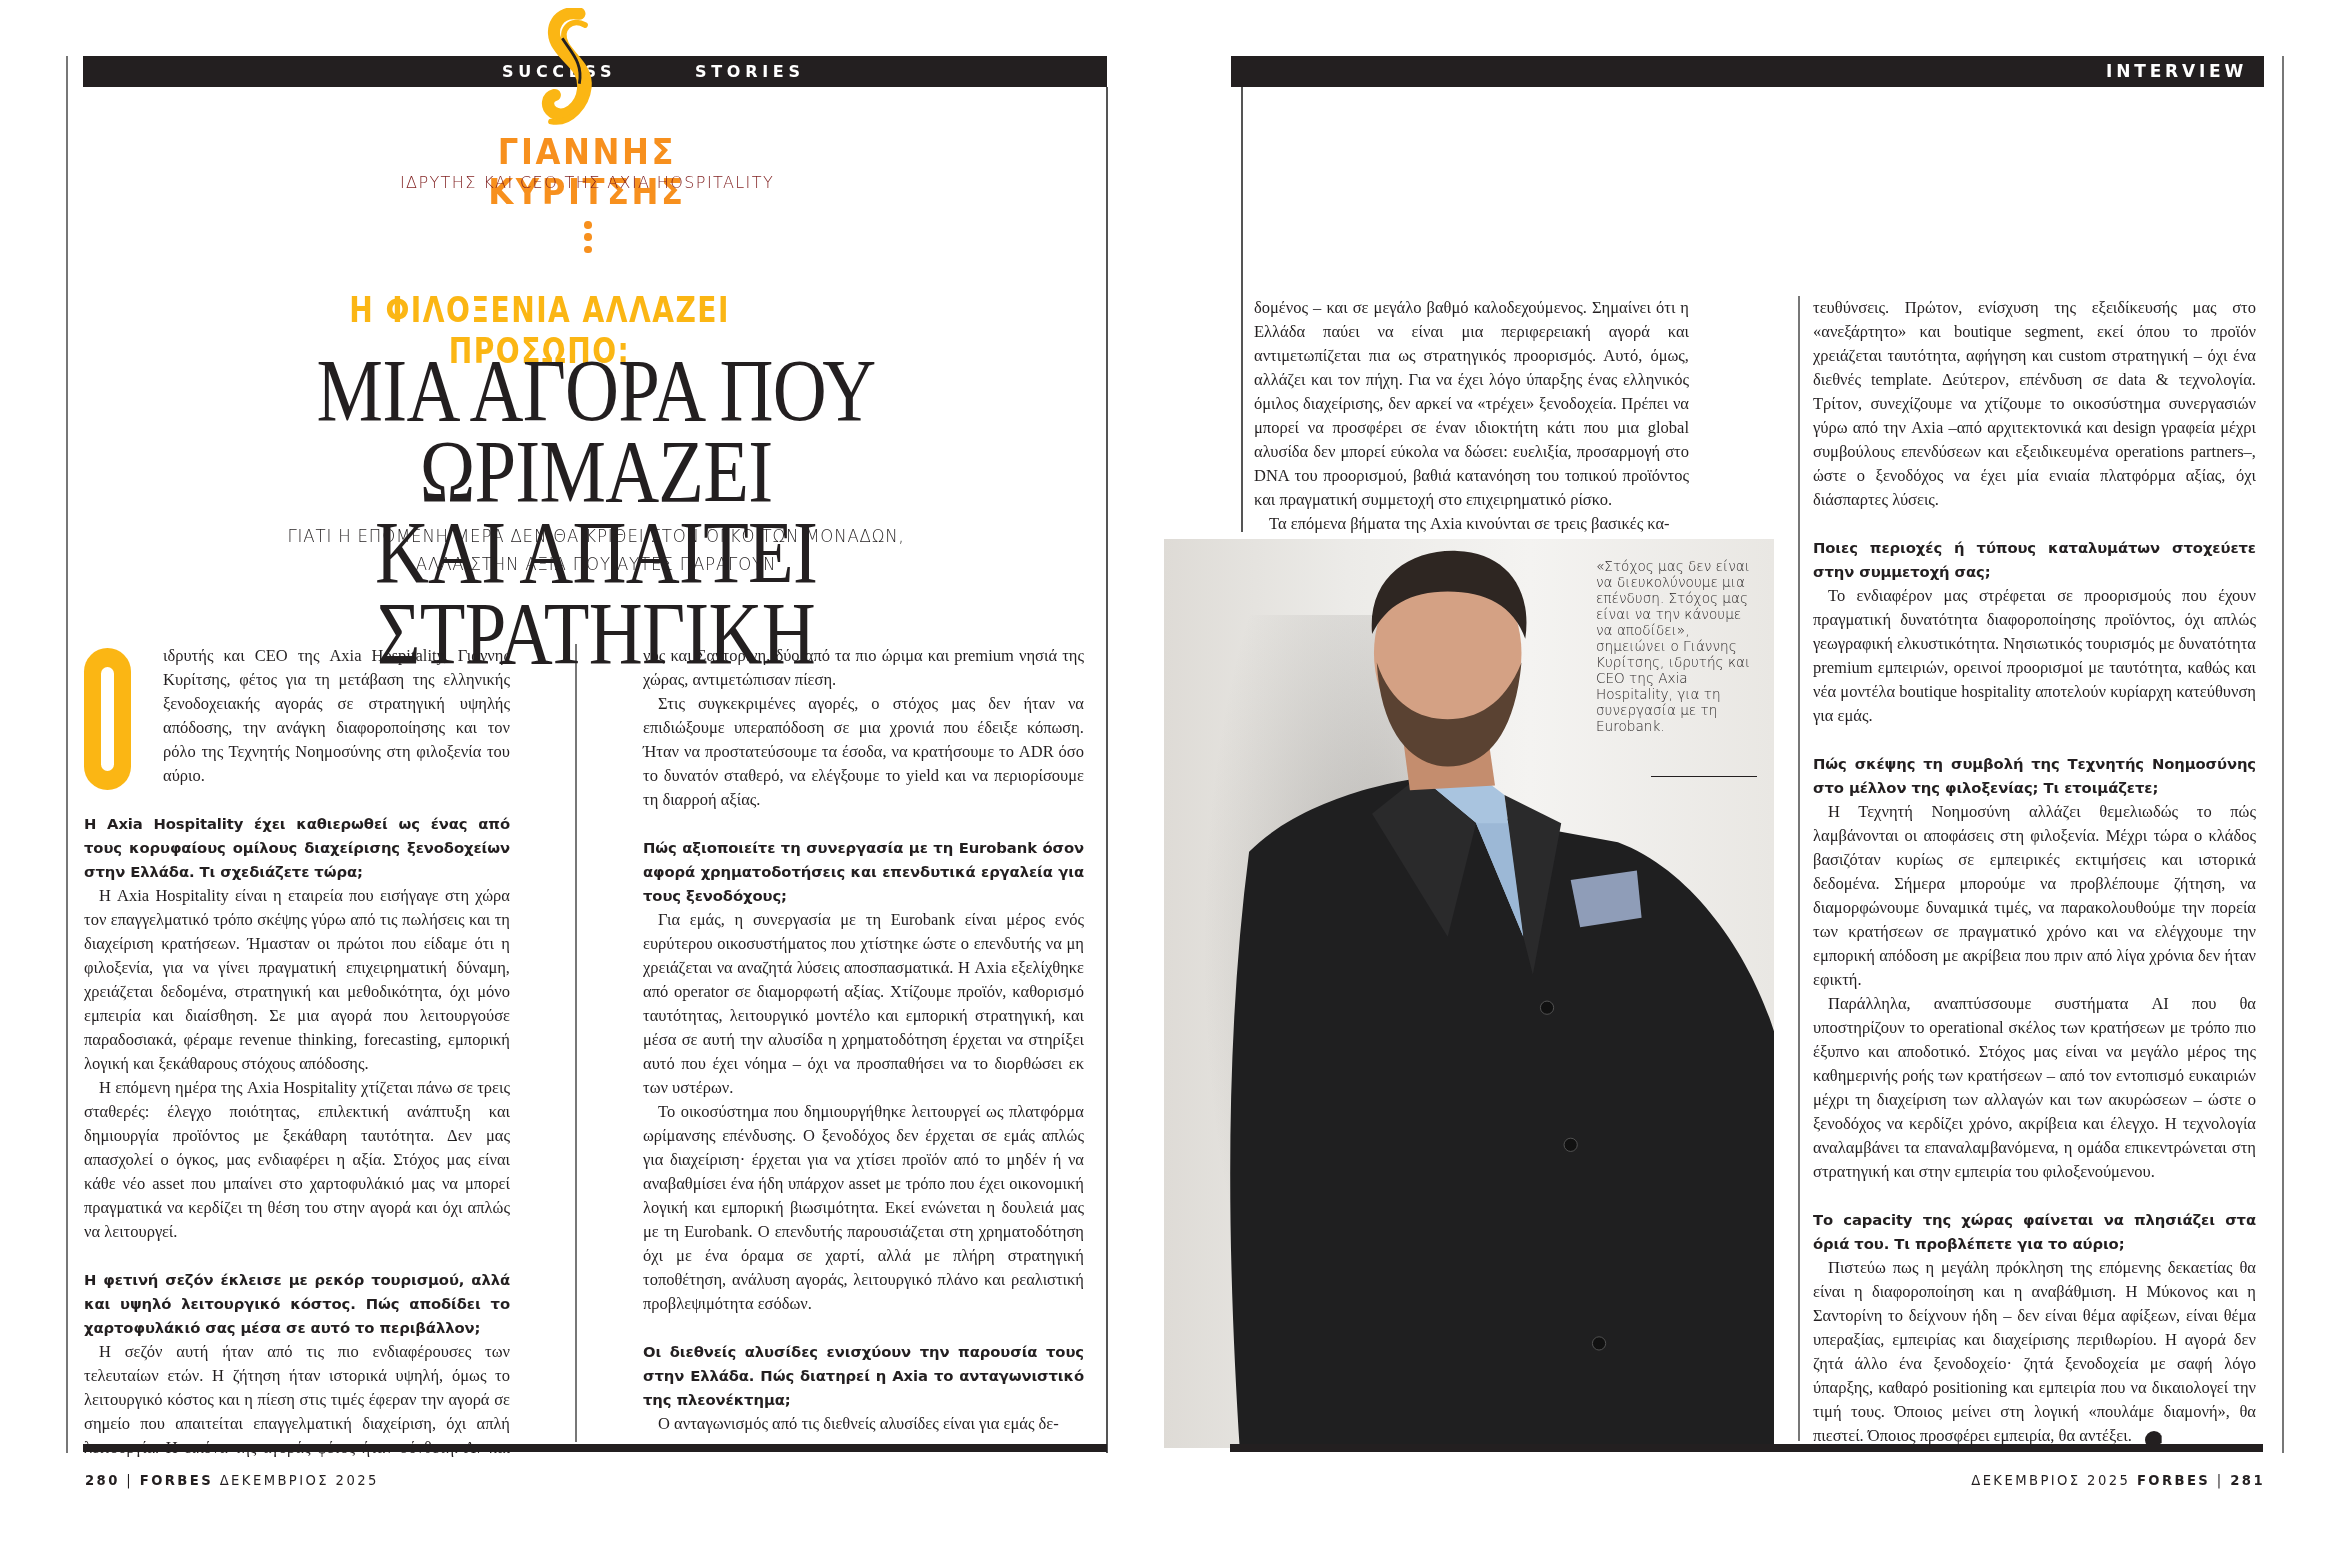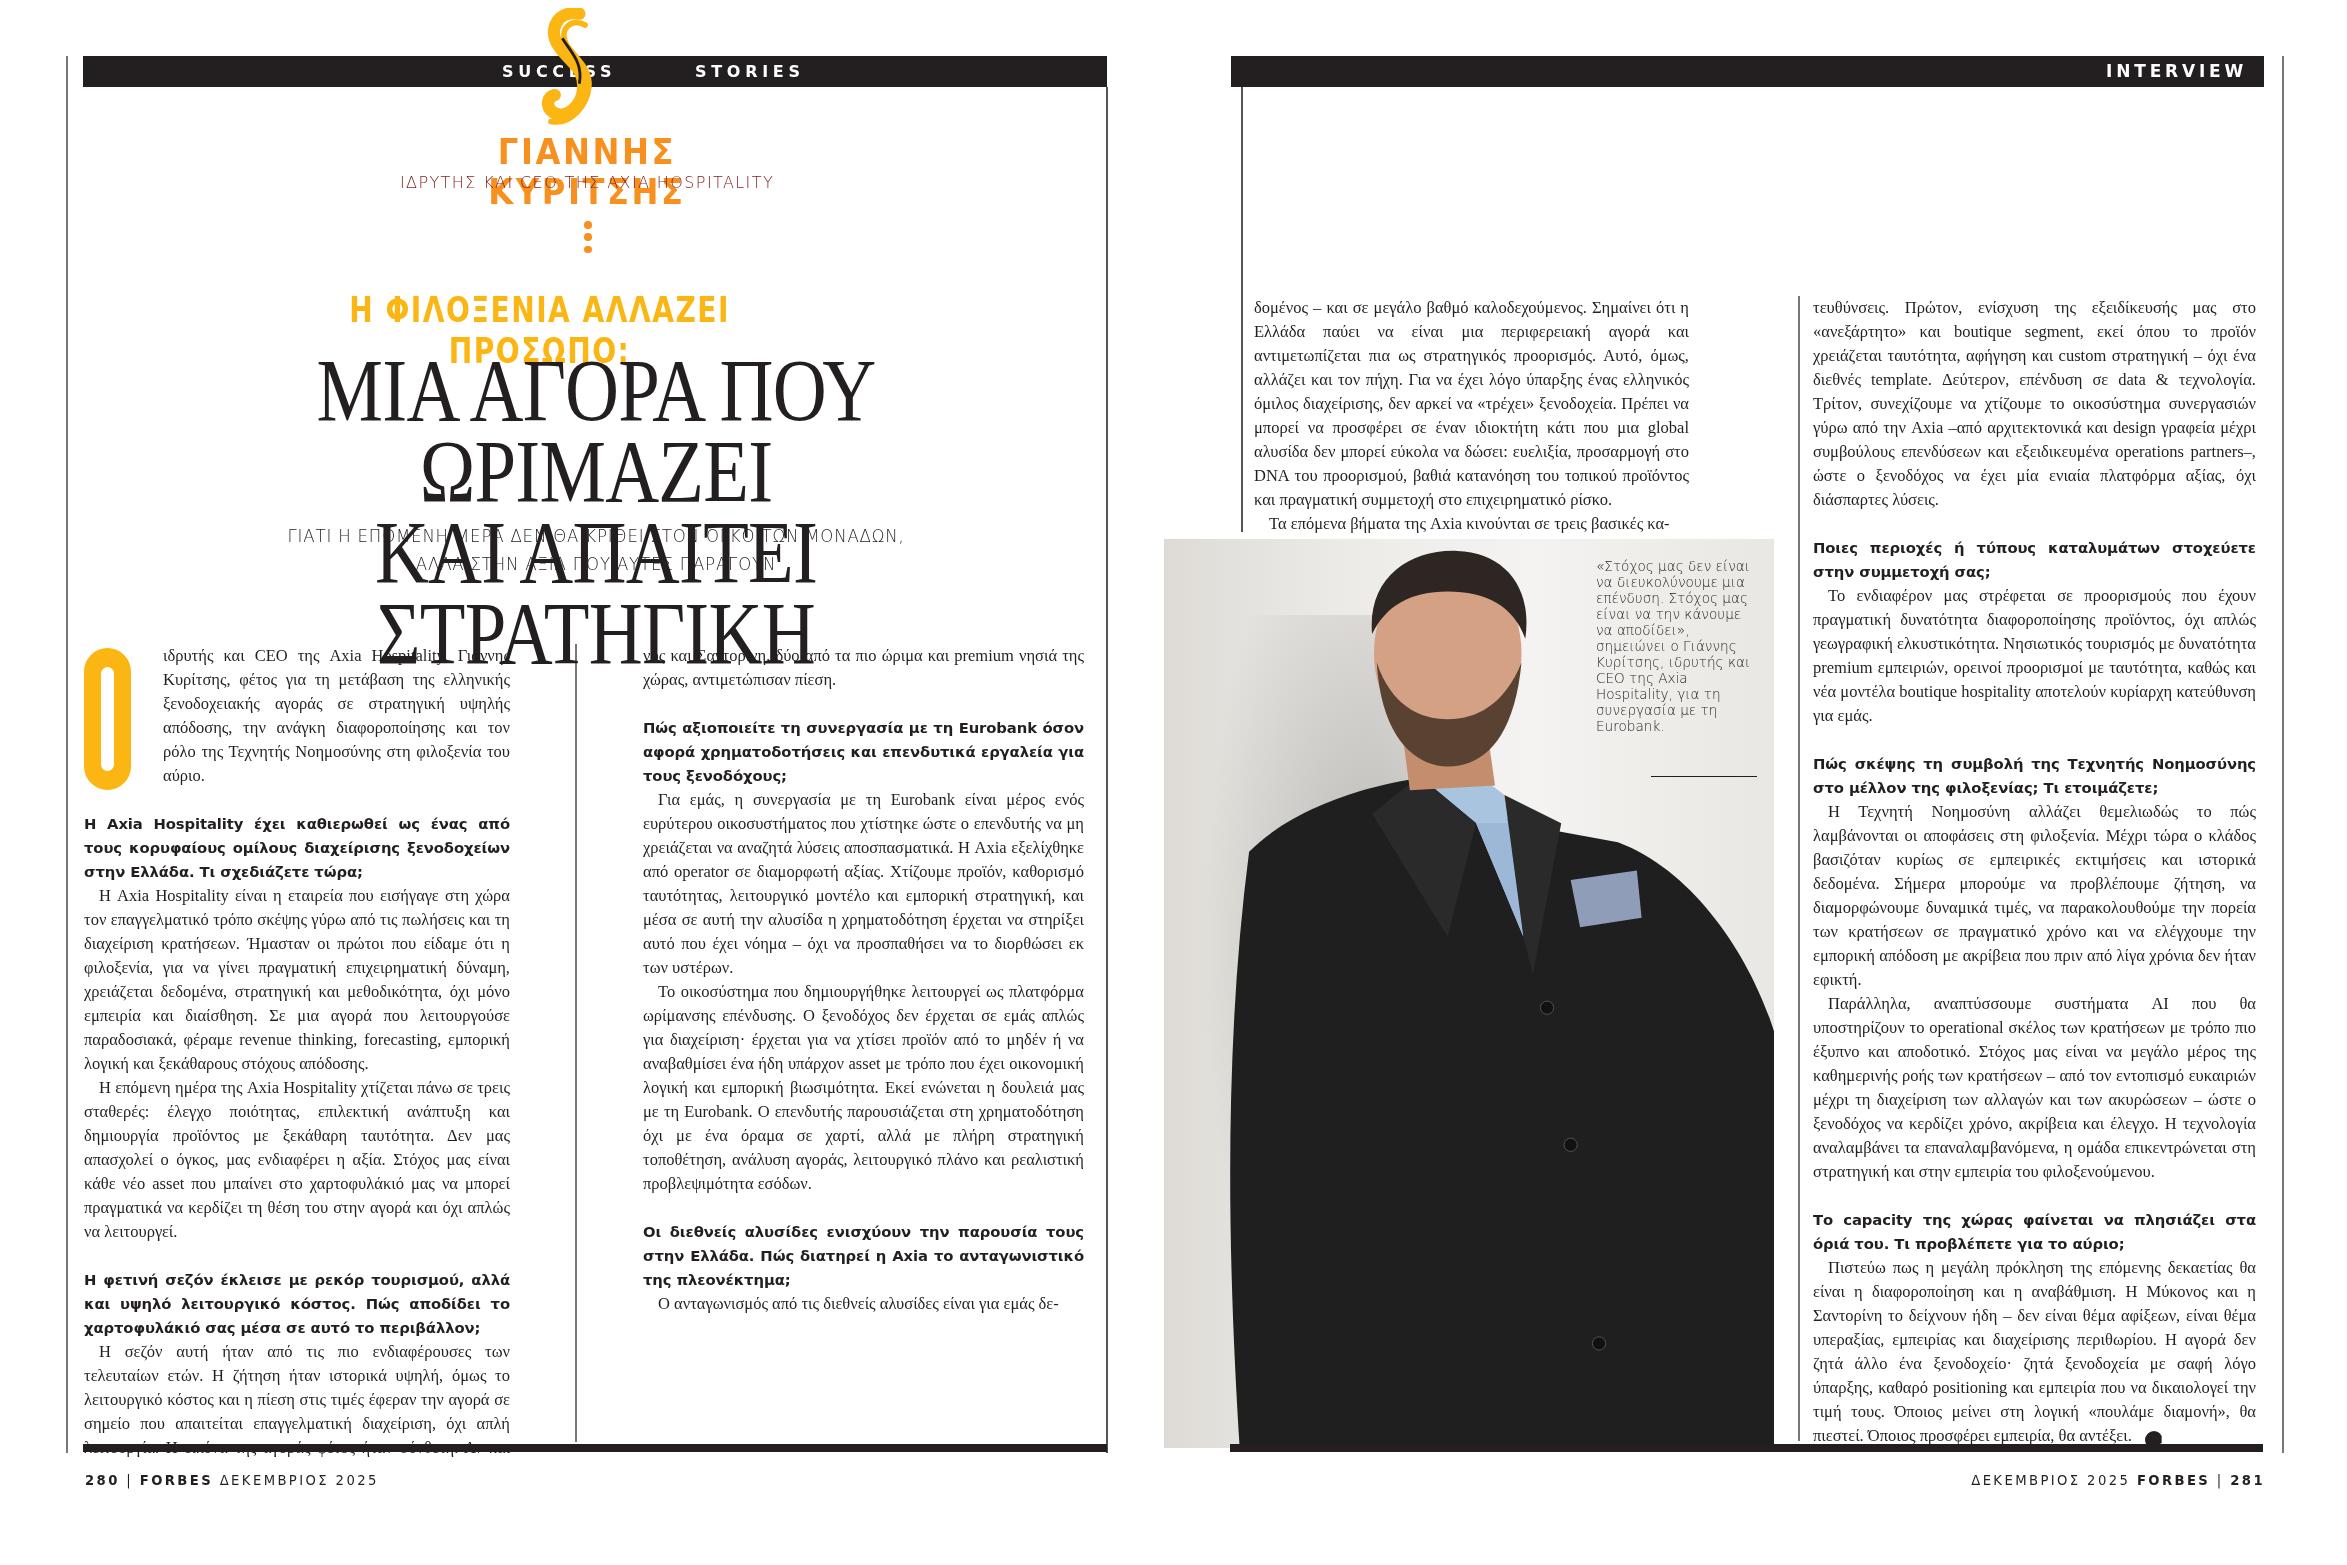--- a/index.html
+++ b/index.html
@@ -113,20 +113,21 @@
   </div>
   <h4>Η Axia Hospitality έχει καθιερωθεί ως ένας από τους κορυφαίους ομίλους διαχείρισης ξενοδοχείων στην Ελλάδα. Τι σχεδιάζετε τώρα;</h4>
   <p>Η Axia Hospitality είναι η εταιρεία που εισήγαγε στη χώρα τον επαγγελματικό τρόπο σκέψης γύρω από τις πωλήσεις και τη διαχείριση κρατήσεων. Ήμασταν οι πρώτοι που είδαμε ότι η φιλοξενία, για να γίνει πραγματική επιχειρηματική δύναμη, χρειάζεται δεδομένα, στρατηγική και μεθοδικότητα, όχι μόνο εμπειρία και διαίσθηση. Σε μια αγορά που λειτουργούσε παραδοσιακά, φέραμε revenue thinking, forecasting, εμπορική λογική και ξεκάθαρους στόχους απόδοσης.</p>
   <p>Η επόμενη ημέρα της Axia Hospitality χτίζεται πάνω σε τρεις σταθερές: έλεγχο ποιότητας, επιλεκτική ανάπτυξη και δημιουργία προϊόντος με ξεκάθαρη ταυτότητα. Δεν μας απασχολεί ο όγκος, μας ενδιαφέρει η αξία. Στόχος μας είναι κάθε νέο asset που μπαίνει στο χαρτοφυλάκιό μας να μπορεί πραγματικά να κερδίζει τη θέση του στην αγορά και όχι απλώς να λειτουργεί.</p>
   <h4>Η φετινή σεζόν έκλεισε με ρεκόρ τουρισμού, αλλά και υψηλό λειτουργικό κόστος. Πώς αποδίδει το χαρτοφυλάκιό σας μέσα σε αυτό το περιβάλλον;</h4>
   <p style="height:120px;overflow:hidden">Η σεζόν αυτή ήταν από τις πιο ενδιαφέρουσες των τελευταίων ετών. Η ζήτηση ήταν ιστορικά υψηλή, όμως το λειτουργικό κόστος και η πίεση στις τιμές έφεραν την αγορά σε σημείο που απαιτείται επαγγελματική διαχείριση, όχι απλή λειτουργία. Η εικόνα της αγοράς φέτος ήταν σύνθετη. Αν και συνολικά η Ελλάδα κινήθηκε σε ιστορικά επίπεδα αφίξεων, Μύκονος και Σαντορίνη, δύο από τα πιο ώριμα και premium νησιά της χώρας, αντιμετώπισαν πίεση.</p>
 </div>
 
 <div class="col col2">
   <p class="noindent">νος και Σαντορίνη, δύο από τα πιο ώριμα και premium νησιά της χώρας, αντιμετώπισαν πίεση.</p>
+  <p>Στις συγκεκριμένες αγορές, ο στόχος μας δεν ήταν να επιδιώξουμε υπεραπόδοση σε μια χρονιά που έδειξε κόπωση. Ήταν να προστατεύσουμε τα έσοδα, να κρατήσουμε το ADR όσο το δυνατόν σταθερό, να ελέγξουμε το yield και να περιορίσουμε τη διαρροή αξίας.</p>
   <h4>Πώς αξιοποιείτε τη συνεργασία με τη Eurobank όσον αφορά χρηματοδοτήσεις και επενδυτικά εργαλεία για τους ξενοδόχους;</h4>
   <p>Για εμάς, η συνεργασία με τη Eurobank είναι μέρος ενός ευρύτερου οικοσυστήματος που χτίστηκε ώστε ο επενδυτής να μη χρειάζεται να αναζητά λύσεις αποσπασματικά. Η Axia εξελίχθηκε από operator σε διαμορφωτή αξίας. Χτίζουμε προϊόν, καθορισμό ταυτότητας, λειτουργικό μοντέλο και εμπορική στρατηγική, και μέσα σε αυτή την αλυσίδα η χρηματοδότηση έρχεται να στηρίξει αυτό που έχει νόημα – όχι να προσπαθήσει να το διορθώσει εκ των υστέρων.</p>
   <p>Το οικοσύστημα που δημιουργήθηκε λειτουργεί ως πλατφόρμα ωρίμανσης επένδυσης. Ο ξενοδόχος δεν έρχεται σε εμάς απλώς για διαχείριση· έρχεται για να χτίσει προϊόν από το μηδέν ή να αναβαθμίσει ένα ήδη υπάρχον asset με τρόπο που έχει οικονομική λογική και εμπορική βιωσιμότητα. Εκεί ενώνεται η δουλειά μας με τη Eurobank. Ο επενδυτής παρουσιάζεται στη χρηματοδότηση όχι με ένα όραμα σε χαρτί, αλλά με πλήρη στρατηγική τοποθέτηση, ανάλυση αγοράς, λειτουργικό πλάνο και ρεαλιστική προβλεψιμότητα εσόδων.</p>
   <h4>Οι διεθνείς αλυσίδες ενισχύουν την παρουσία τους στην Ελλάδα. Πώς διατηρεί η Axia το ανταγωνιστικό της πλεονέκτημα;</h4>
   <p>Ο ανταγωνισμός από τις διεθνείς αλυσίδες είναι για εμάς δε-</p>
 </div>
 
 <div class="col col3">
   <p class="noindent">δομένος – και σε μεγάλο βαθμό καλοδεχούμενος. Σημαίνει ότι η Ελλάδα παύει να είναι μια περιφερειακή αγορά και αντιμετωπίζεται πια ως στρατηγικός προορισμός. Αυτό, όμως, αλλάζει και τον πήχη. Για να έχει λόγο ύπαρξης ένας ελληνικός όμιλος διαχείρισης, δεν αρκεί να «τρέχει» ξενοδοχεία. Πρέπει να μπορεί να προσφέρει σε έναν ιδιοκτήτη κάτι που μια global αλυσίδα δεν μπορεί εύκολα να δώσει: ευελιξία, προσαρμογή στο DNA του προορισμού, βαθιά κατανόηση του τοπικού προϊόντος και πραγματική συμμετοχή στο επιχειρηματικό ρίσκο.</p>
   <p>Τα επόμενα βήματα της Axia κινούνται σε τρεις βασικές κα-</p>

